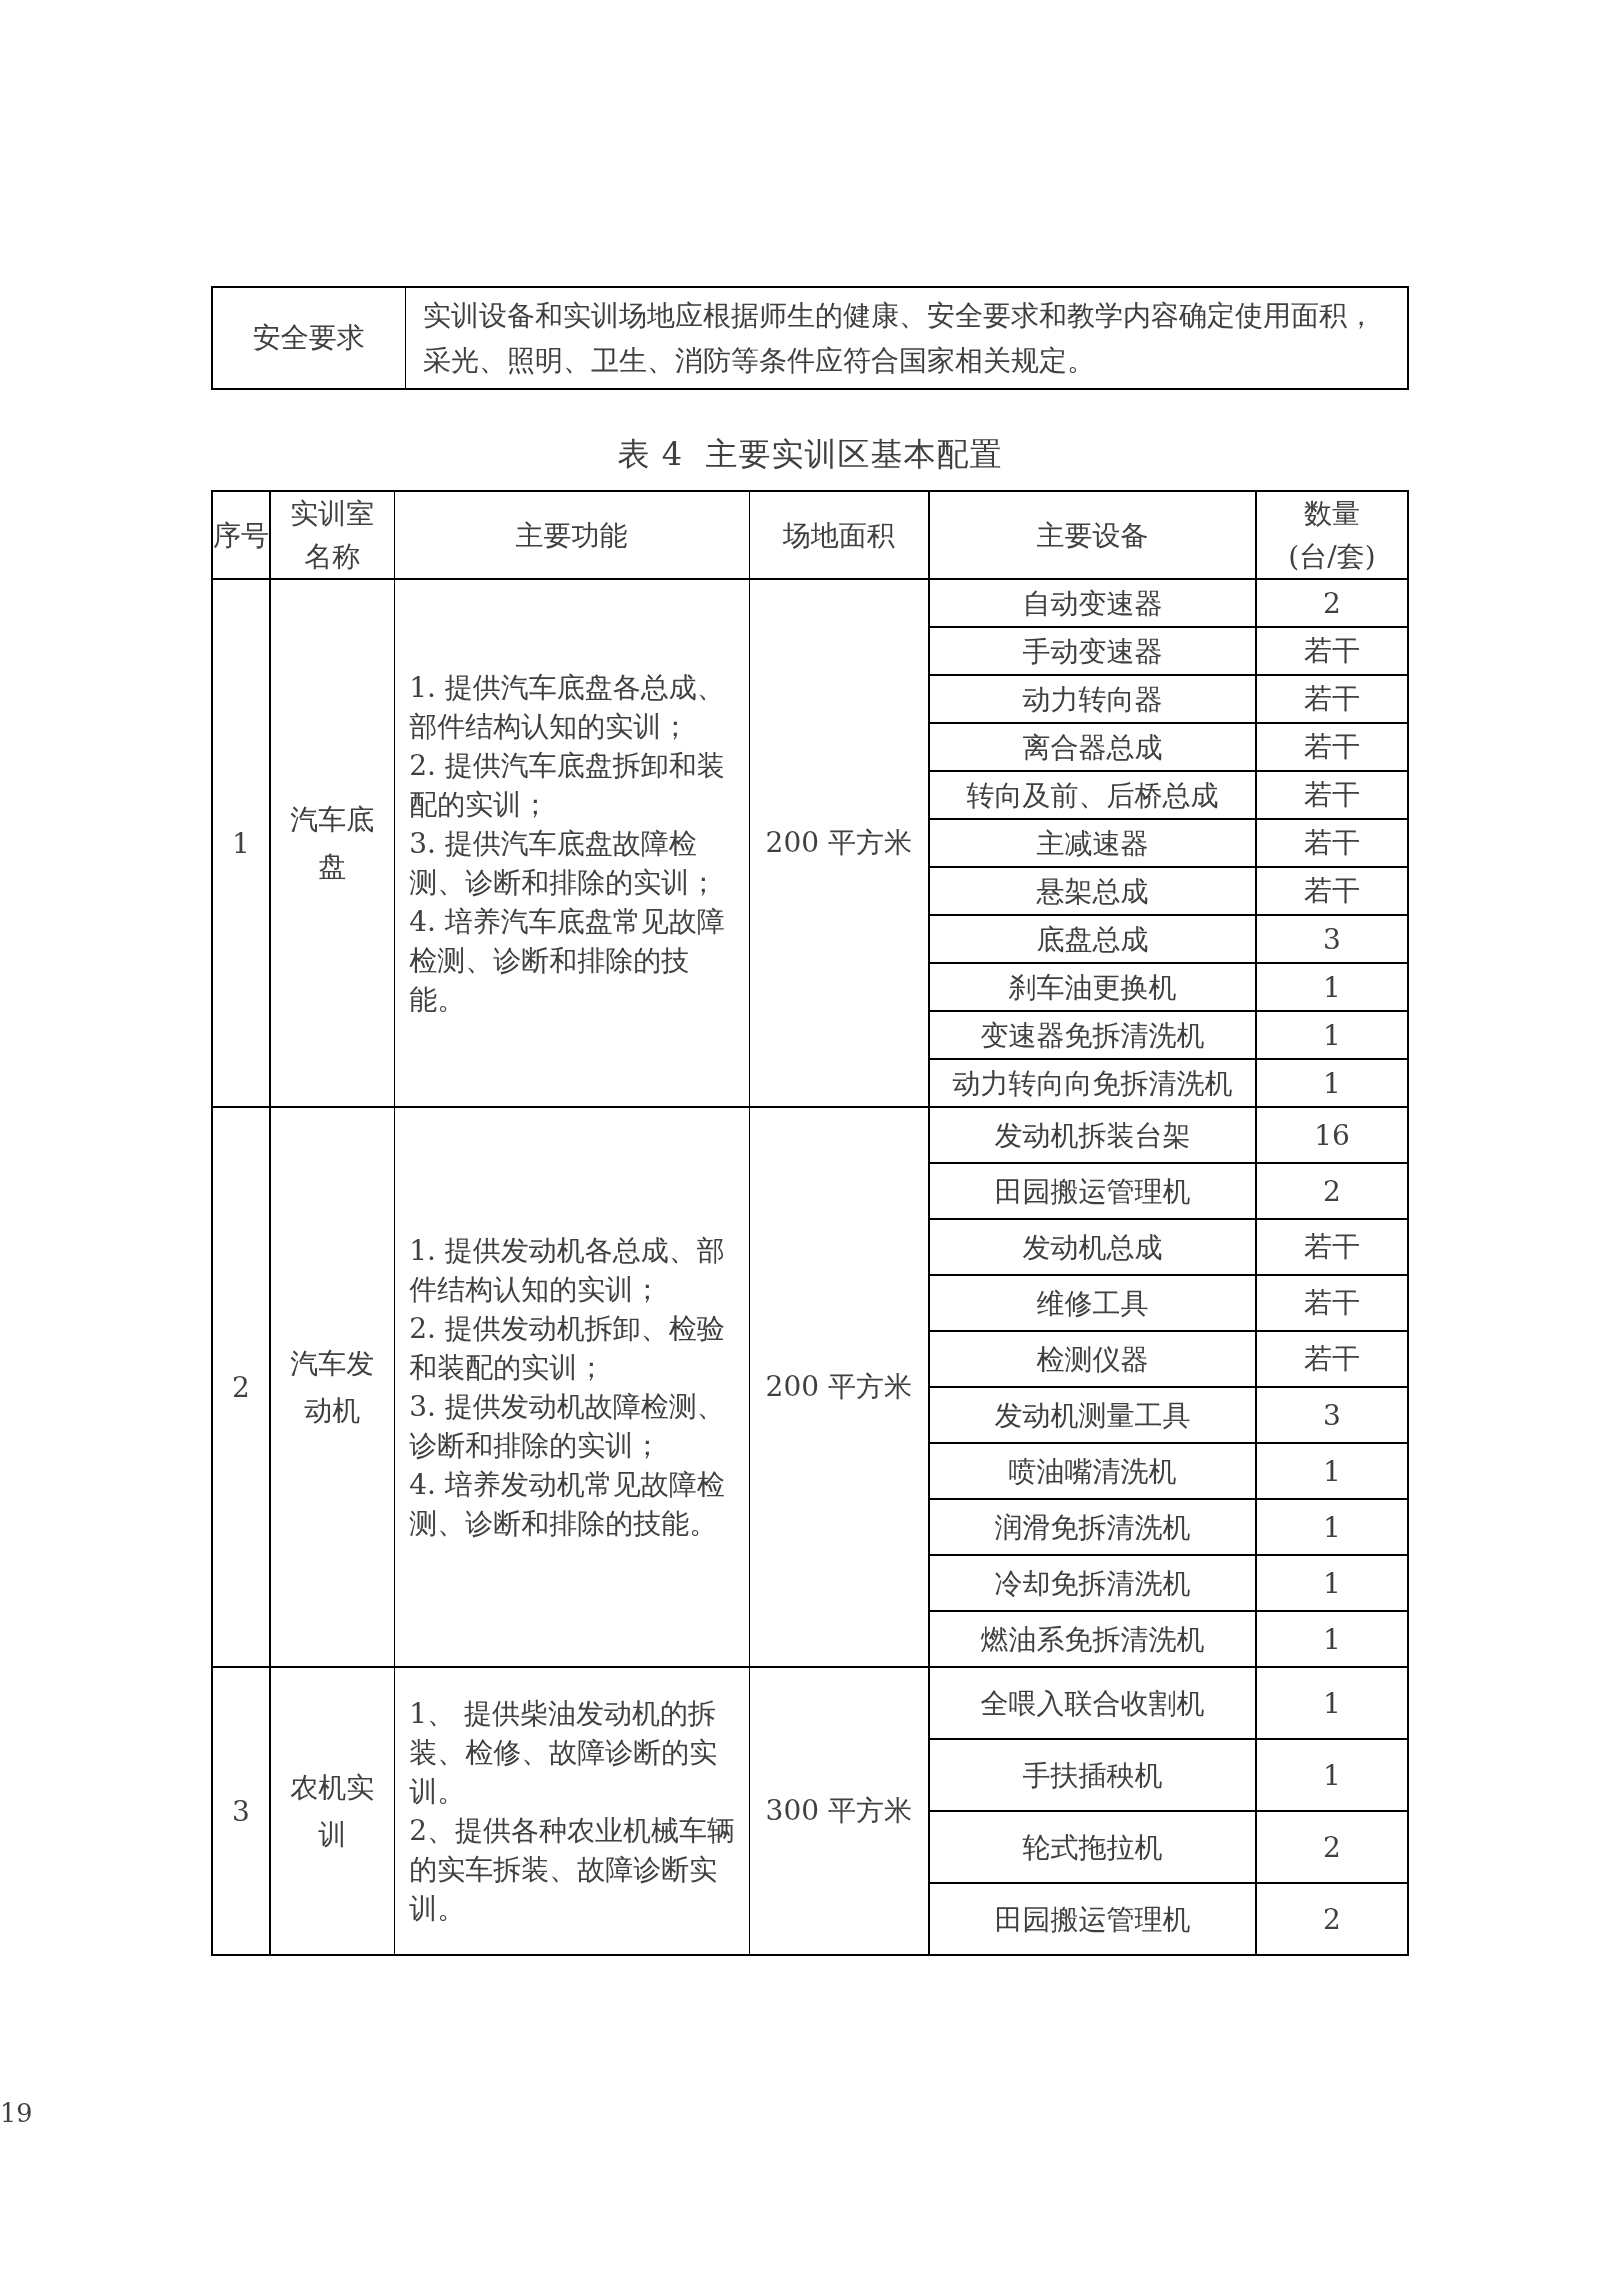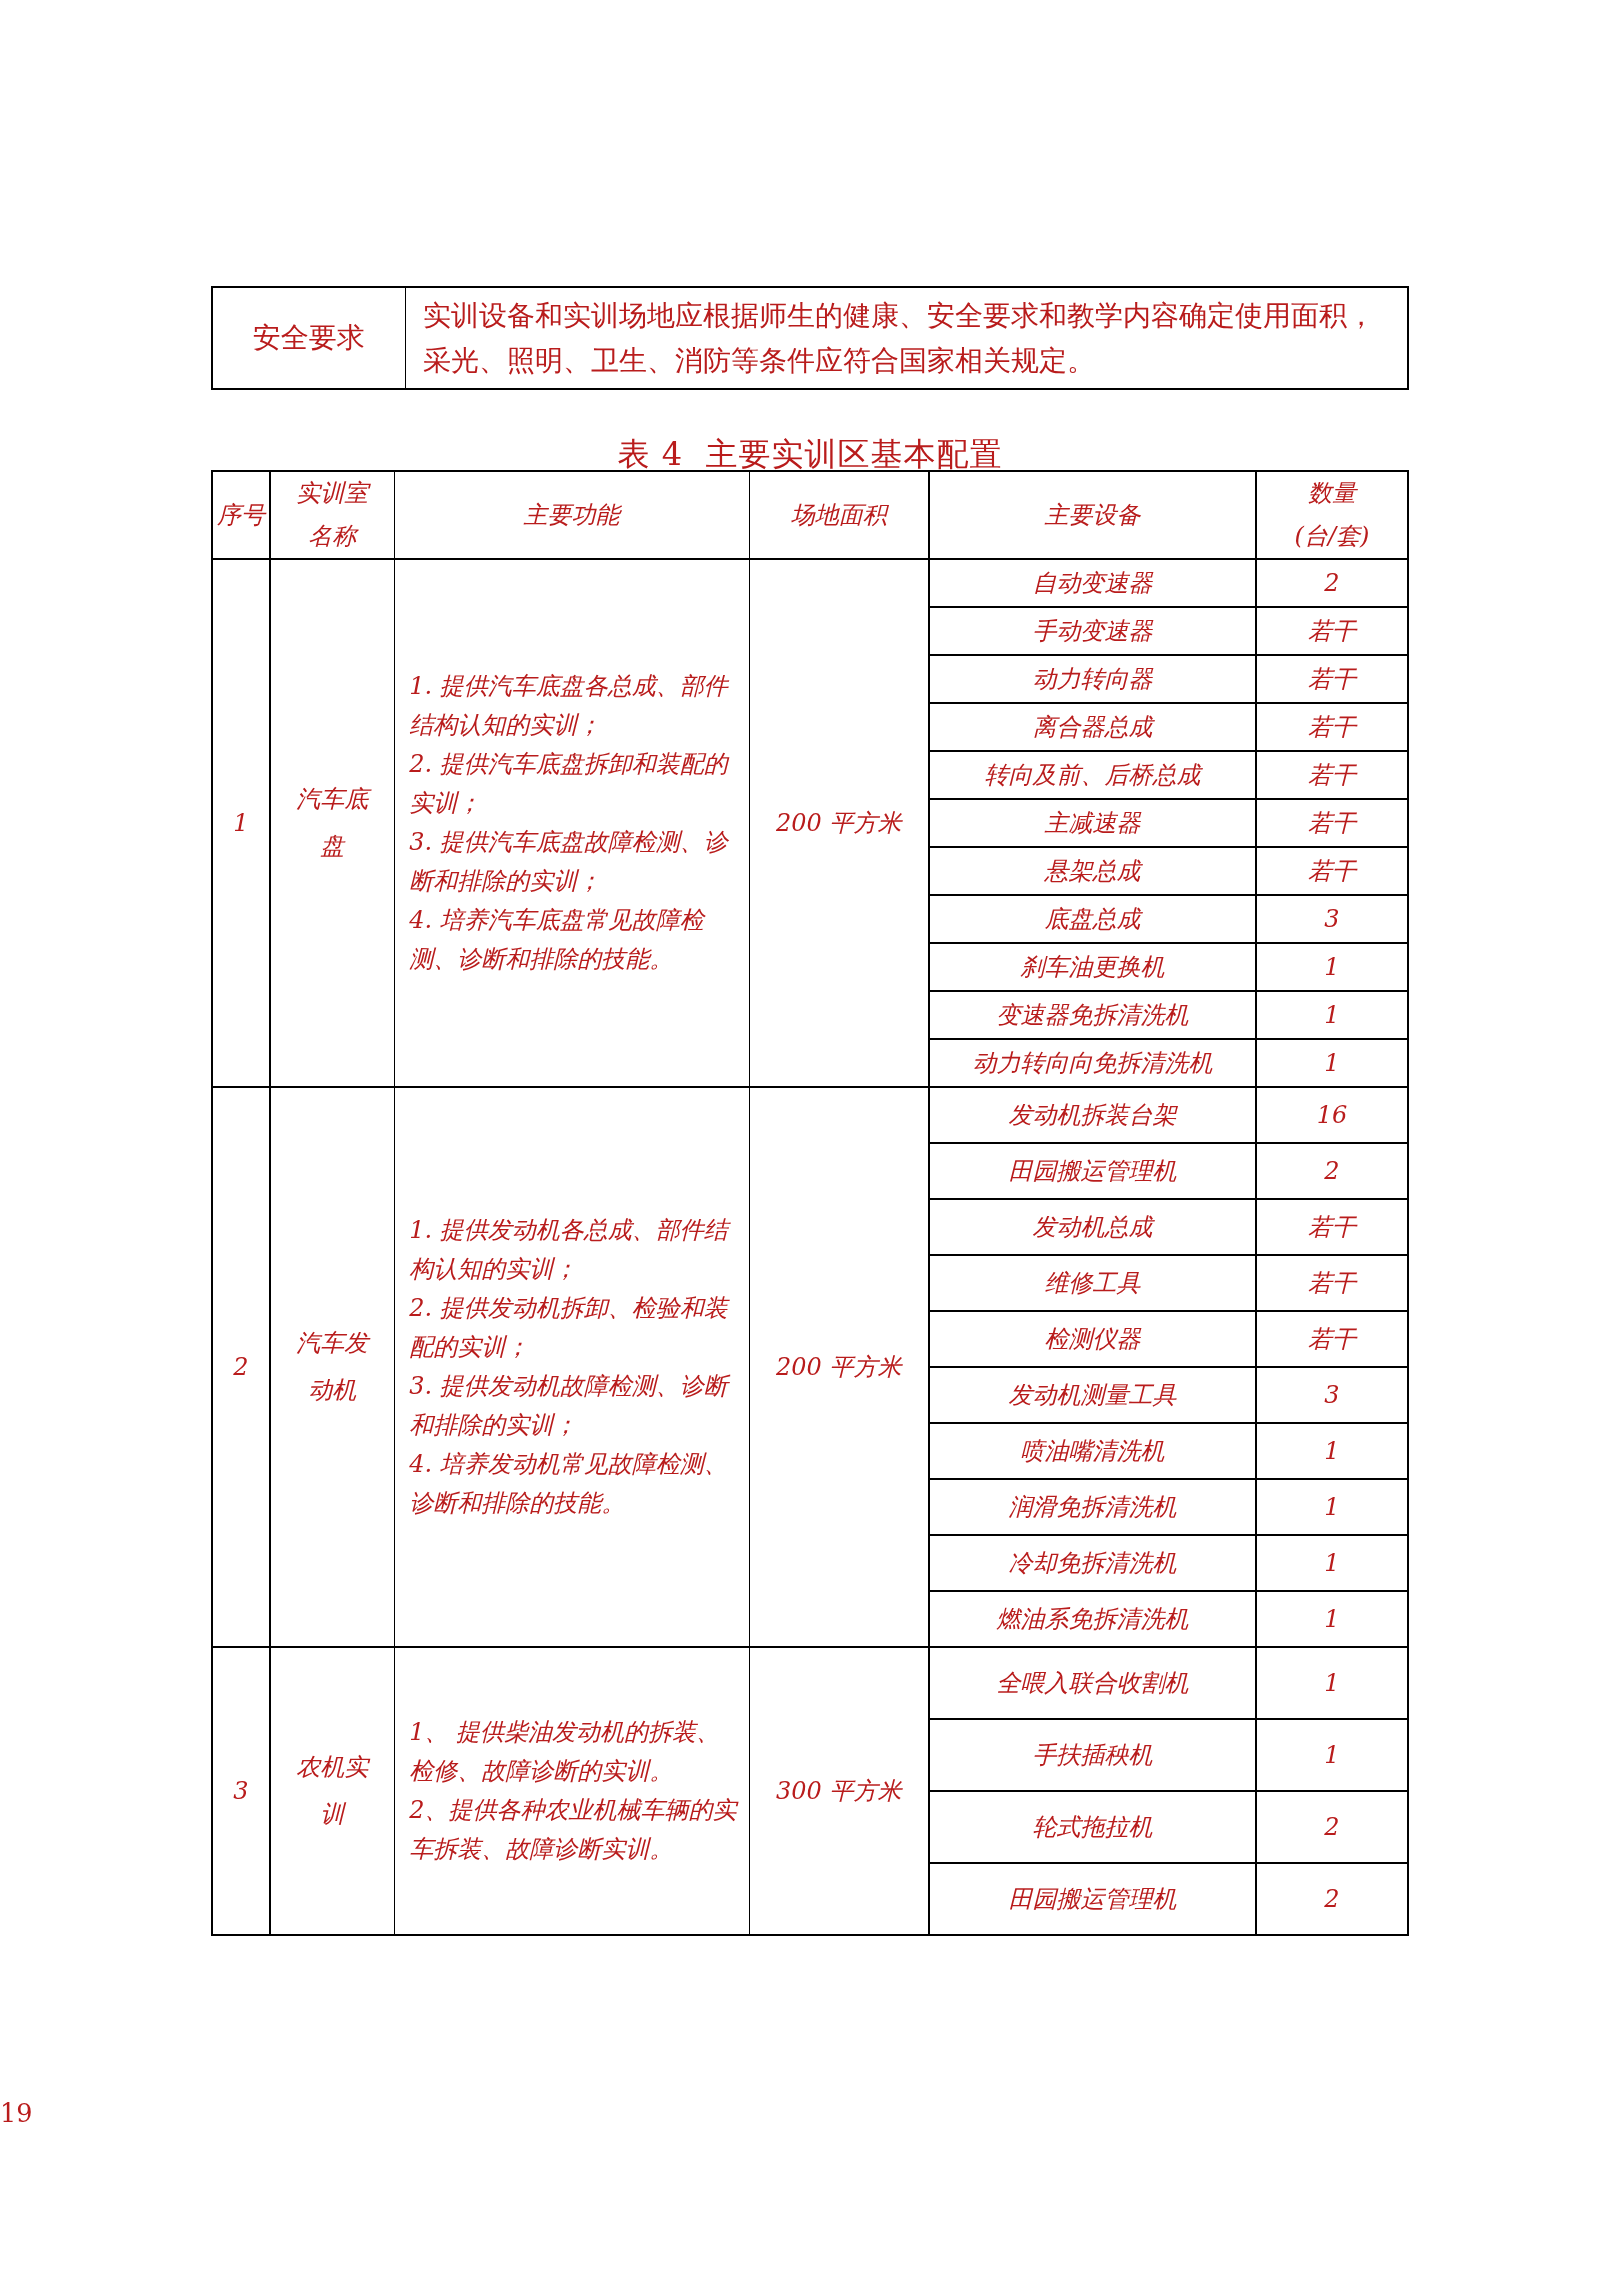--- a/index.html
+++ b/index.html
@@ -2,21 +2,21 @@
 <html><head>
 <meta charset="utf-8">
 <style>
   html, body { margin: 0; padding: 0; background: #e8e8e8; }
   .page {
     position: relative;
     width: 1621px;
     height: 2293px;
     background: #ffffff;
     font-family: "DejaVu Serif", "Liberation Serif", serif;
-    color: #b91c1c;
+    color: #404040;
     margin: 0 auto;
     overflow: hidden;
   }
 
   
   .safety-table {
     position: absolute;
     left: 211px; top: 286px;
     width: 1198px; height: 104px;
     border-collapse: collapse;
@@ -35,27 +35,26 @@
     text-align: center;
     font-size: 32px;
     line-height: 39px;
     letter-spacing: 1px;
     white-space: pre;
   }
 
   
   .main-table {
     position: absolute;
-    left: 211px; top: 470px;
+    left: 211px; top: 490px;
     width: 1198px;
     border-collapse: collapse;
     table-layout: fixed;
-    font-size: 24px;
+    font-size: 28px;
     border: 2.9px solid #000;
-    font-style: italic;
   }
   .main-table th, .main-table td {
     border: 1.5px solid #000;
     text-align: center;
     vertical-align: middle;
     padding: 0;
     overflow: hidden;
   }
   
   .main-table thead th {

